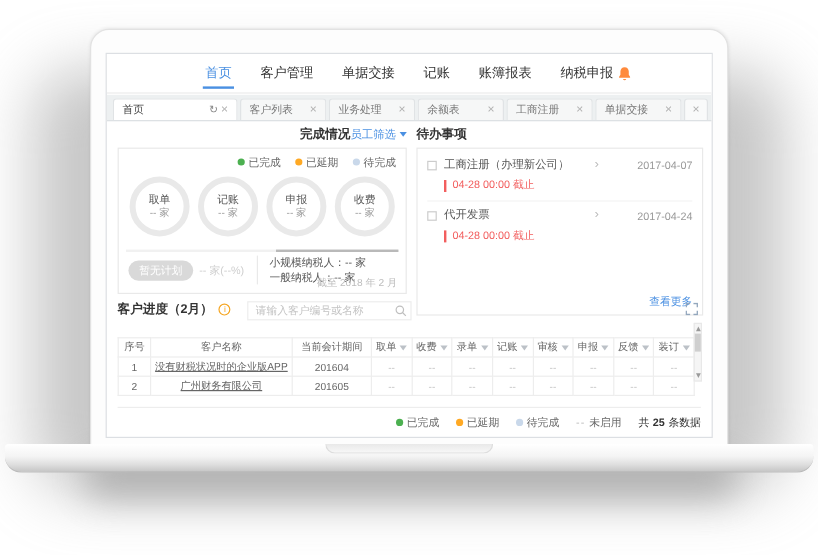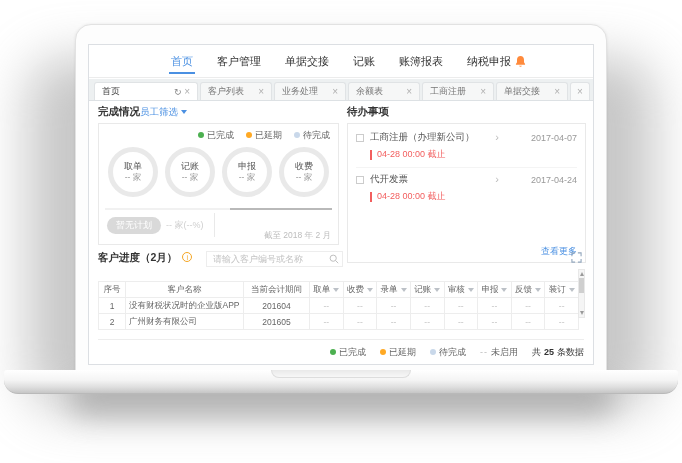--- a/index.html
+++ b/index.html
@@ -41,21 +41,21 @@
          align-items:center; padding:0 7px; gap:8px; cursor:pointer; }
   .tab.active { background:#fff; color:#444; width:104px; justify-content:space-between; }
   .tab.mini { width:20px; justify-content:center; background:#f9fafa; }
   .tab .close { color:#b0b0b0; font-size:10px; line-height:1; }
   .tab .refresh { color:#8a8a8a; font-size:9px; }
   .tab-label { white-space:nowrap; }
   .tab:not(.active):not(.mini) { width:72px; justify-content:space-between; }
 
   
   .panel-head { position:absolute; height:14px; font-size:10.5px; color:#333; font-weight:bold; }
-  .left-head { left:9px; top:60px; width:241px; display:flex; justify-content:flex-start; align-items:center; }
+  .left-head { left:9px; top:60px; width:241px; display:flex; justify-content:flex-end; align-items:center; }
   .filter-link { font-weight:normal; font-size:9.5px; cursor:pointer; display:flex; align-items:center; gap:3px; }
   .chev-down { display:inline-block; width:0; height:0; border-left:3px solid transparent;
                border-right:3px solid transparent; border-top:4px solid currentColor; }
   .left-box { position:absolute; left:9px; top:78px; width:241px; height:122px; border:1px solid #e9e9e9; }
   .legend { display:flex; justify-content:flex-end; gap:12px; padding:5px 8px 0; font-size:9px; color:#666; }
   .dot { display:inline-block; width:6px; height:6px; border-radius:50%; margin-right:3px; vertical-align:0; }
   .circles { display:flex; justify-content:space-between; padding:5px 9px 0; }
   .circle { width:50px; height:50px; border:5px solid #e9e9e9; border-radius:50%;
             display:flex; flex-direction:column; align-items:center; justify-content:center; background:#fff; }
   .circle .c-label { font-size:9px; color:#555; line-height:11px; }
@@ -95,21 +95,21 @@
                       font-size:9px; padding:0 18px 0 6px; color:#666; outline:none;
                       font-family:inherit; }
   .search-box input::placeholder { color:#c3c3c3; }
   .search-icon { position:absolute; right:4px; top:3px; line-height:0; cursor:pointer; }
   .expand-icon { position:absolute; right:2px; top:1px; line-height:0; cursor:pointer; }
 
   .prog-table { position:absolute; left:9px; top:224px; width:481px; border-collapse:collapse;
                 table-layout:fixed; font-size:8.5px; color:#666;margin-top:12px; }
   .prog-table th, .prog-table td { border:1px solid #ededed; height:16px; padding:0 3px;
                 text-align:center; font-weight:normal; white-space:nowrap; overflow:hidden; }
-  .prog-table .name-col { text-align:left; }
+  .prog-table .name-col { text-align:center;text-decoration:underline; }
   .prog-table td.dash { color:#c4c4c4; }
   .sort { display:inline-block; width:0; height:0; border-left:3px solid transparent;
           border-right:3px solid transparent; border-top:4px solid #bcc1c7; margin-left:3px; }
   .vscroll { position:absolute; right:8px; top:224px; width:7px; height:49px;
              background:#f5f5f5; border:1px solid #e8e8e8; }
   .vs-up, .vs-down { position:absolute; left:1px; width:0; height:0;
              border-left:2.5px solid transparent; border-right:2.5px solid transparent; }
   .vs-up { top:2px; border-bottom:4px solid #9a9a9a; }
   .vs-down { bottom:2px; border-top:4px solid #9a9a9a; }
   .vs-thumb { position:absolute; left:0; top:8px; width:5px; height:15px; background:#cfcfcf; }
@@ -211,20 +211,24 @@
               <span class="c-value">-- 家</span>
             </div>
           </div>
           <div class="hscroll">
               <span class="thumb"></span>
             </div>
           <div class="stats">
             <button class="pill">暂无计划</button>
             <span class="pill-value">-- 家(--%)</span>
             <span class="vline"></span>
+            <span class="taxpayers">
+              <div>小规模纳税人：-- 家</div>
+              <div>一般纳税人：-- 家</div>
+            </span>
           </div>
           <div class="asof">截至 2018 年 2 月</div>
         </div>
 
         <div class="panel-head right-head">待办事项</div>
         <div class="right-box">
           <div class="todo-item">
             <div class="todo-row">
               <span class="cb"></span>
               <span class="todo-name">工商注册（办理新公司）</span>

